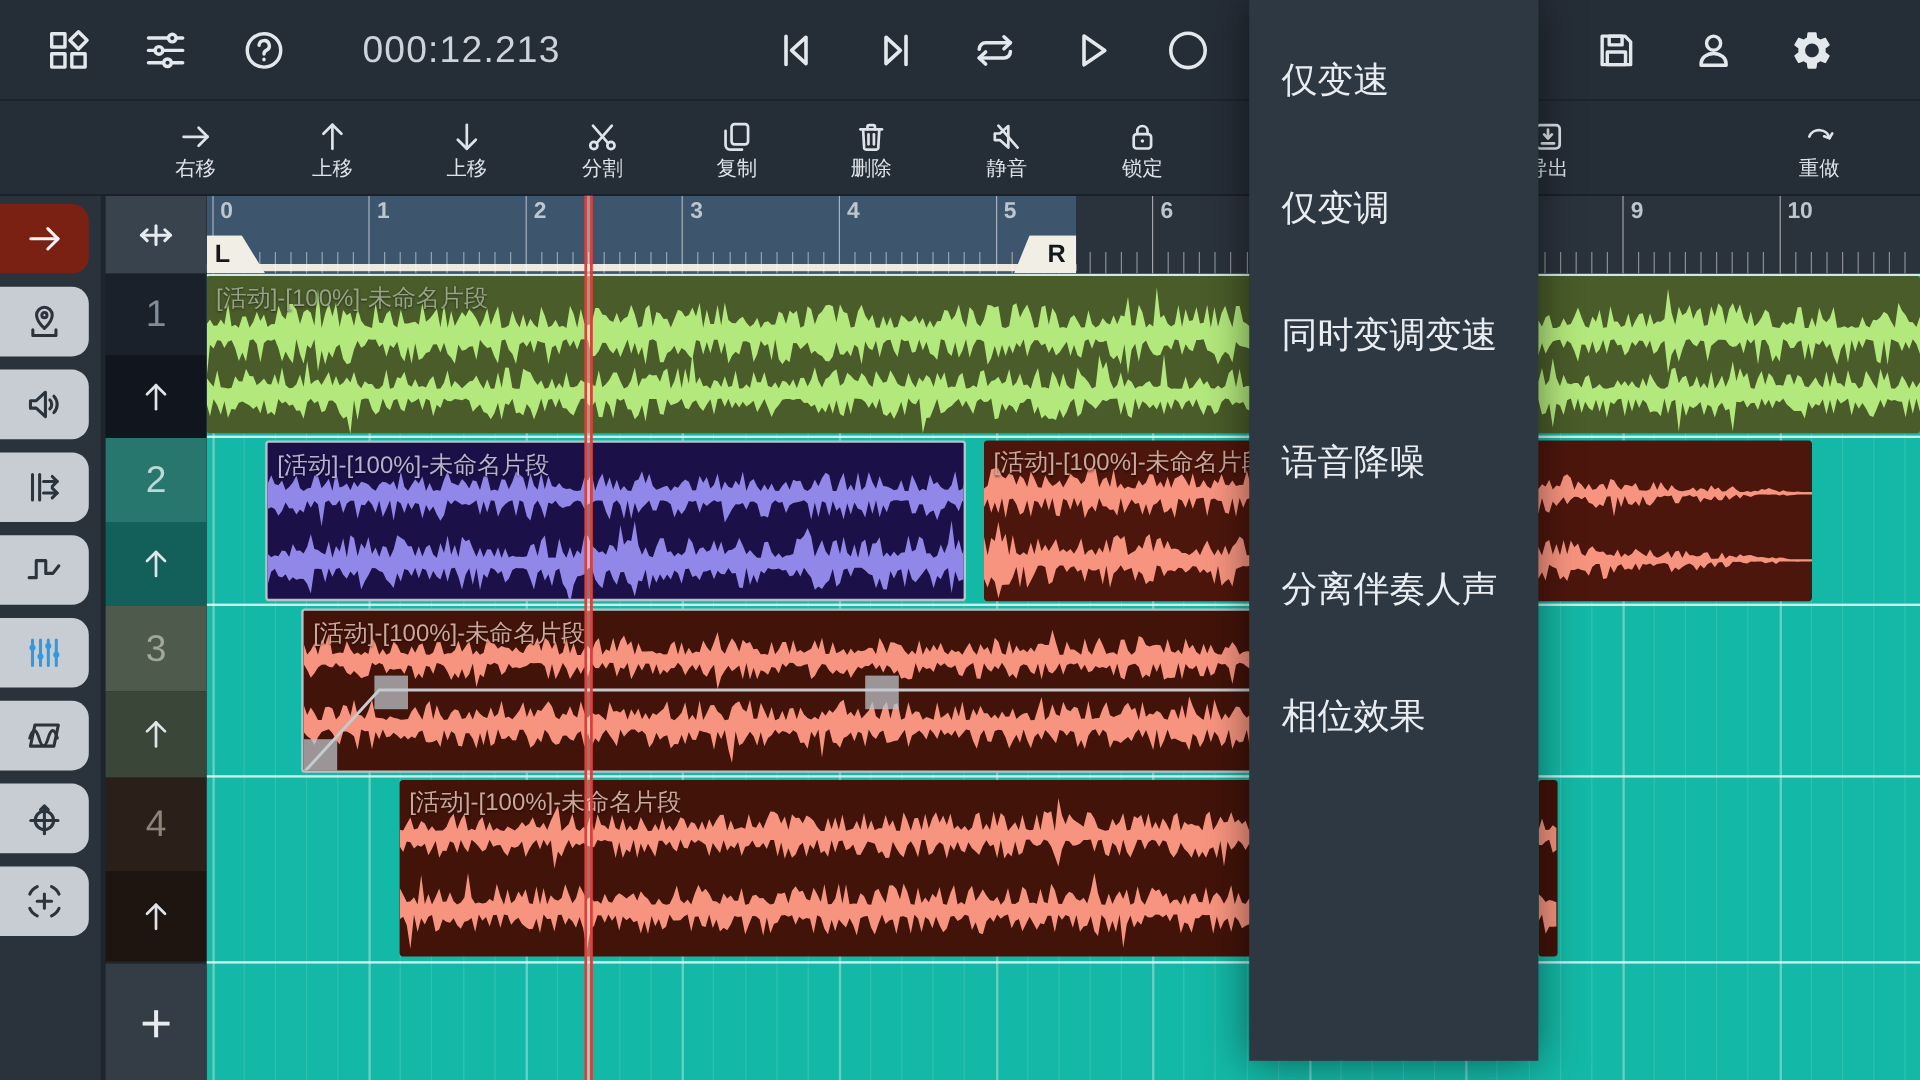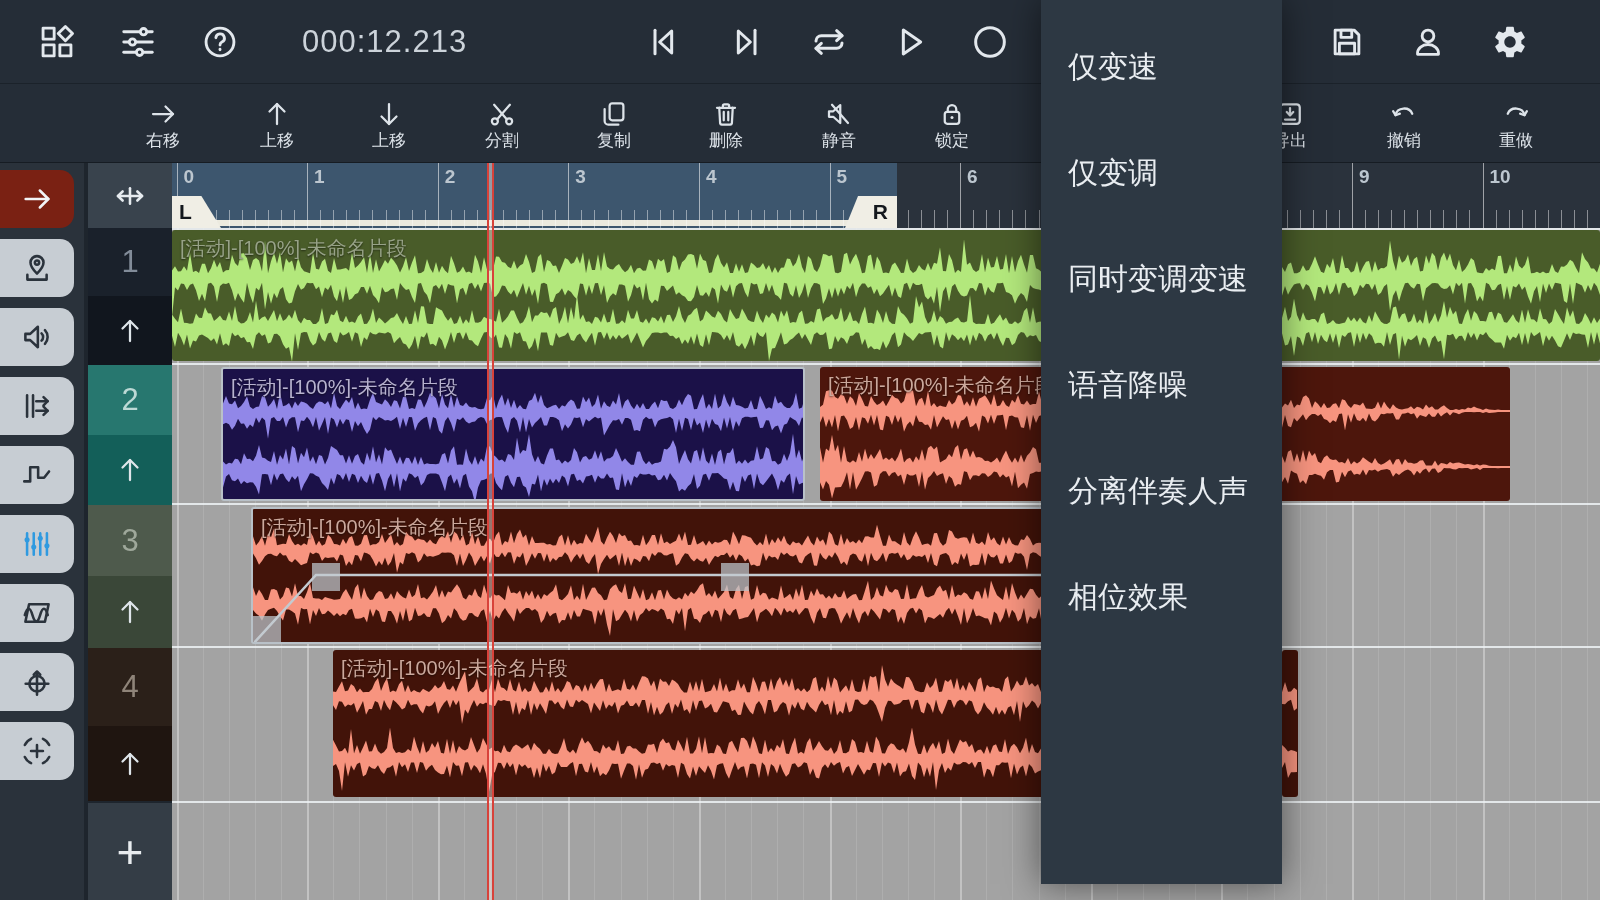--- a/index.html
+++ b/index.html
@@ -25,21 +25,21 @@
   .hcol{position:absolute;left:88px;top:163px;width:84px;height:737px;z-index:6;background:#1e252d;}
   .hcell{position:absolute;left:0;width:84px;display:flex;align-items:center;justify-content:center;cursor:pointer;}
   .hnum{font-size:31px;}
   .harrow{color:#dfe5ea;}
   
   .ruler{position:absolute;left:172px;top:163px;width:1428px;height:65px;z-index:5;overflow:hidden;cursor:pointer;}
   .rlabel{position:absolute;top:3px;font-size:19px;font-weight:bold;color:#bcc6cf;}
   .tick{position:absolute;background:rgba(255,255,255,.5);width:1px;}
   .flag{position:absolute;top:33px;height:32px;background:#f0eee5;color:#14181d;font-weight:bold;font-size:21px;display:flex;align-items:center;}
   
-  .arrange{position:absolute;left:172px;top:228px;width:1428px;height:672px;background:#a3a3a3;z-index:4;overflow:hidden;}
+  .arrange{position:absolute;left:172px;top:228px;width:1428px;height:672px;background:#14b8a6;z-index:4;overflow:hidden;}
   .gline{position:absolute;top:0;height:672px;}
   .hsep{position:absolute;left:0;width:1428px;height:2px;background:rgba(238,243,246,.85);}
   .clip{position:absolute;border-radius:3px;box-sizing:border-box;overflow:hidden;cursor:grab;}
   .clip.selected{border:2px solid #b9c1c8;}
   .clip-label{position:absolute;left:8px;top:5px;font-size:20px;white-space:nowrap;text-shadow:0 1px 2px rgba(0,0,0,.55);}
   .wf{position:absolute;left:0;top:0;}
   .auto{position:absolute;left:0;top:0;}
   
   .playhead{position:absolute;left:487px;top:163px;width:7px;height:737px;z-index:30;cursor:ew-resize;
     background:linear-gradient(90deg,#d8423a 0,#d8423a 2px,rgba(255,237,232,.45) 2px,rgba(255,237,232,.45) 5px,#d8423a 5px,#d8423a 7px);}
@@ -466,29 +466,20 @@
         <span class="ic">
           <svg width="30" height="30" viewBox="0 0 24 24">
             <rect x="4.2" y="4.2" width="15.6" height="15.6" rx="2.5"></rect>
             <line x1="12" y1="7.2" x2="12" y2="12.8"></line>
             <path d="M9.4,10.4 L12,13.1 L14.6,10.4"></path>
             <line x1="8" y1="16.4" x2="16" y2="16.4"></line>
           </svg>
         </span>
         <span class="elabel">导出</span>
       </div>
-      <div class="ebtn" style="left:1354px">
-        <span class="ic">
-          <svg width="30" height="30" viewBox="0 0 24 24">
-            <path d="M5.2,12.8 a7,6.5 0 0 1 13.4,-1"></path>
-            <path d="M3.3,9.7 L5.2,13 L8.7,11.7"></path>
-          </svg>
-        </span>
-        <span class="elabel">撤销</span>
-      </div>
       <div class="ebtn" style="left:1466px">
         <span class="ic">
           <svg width="30" height="30" viewBox="0 0 24 24">
             <path d="M18.8,12.8 a7,6.5 0 0 0 -13.4,-1"></path>
             <path d="M20.7,9.7 L18.8,13 L15.3,11.7"></path>
           </svg>
         </span>
         <span class="elabel">重做</span>
       </div>
     </div>

